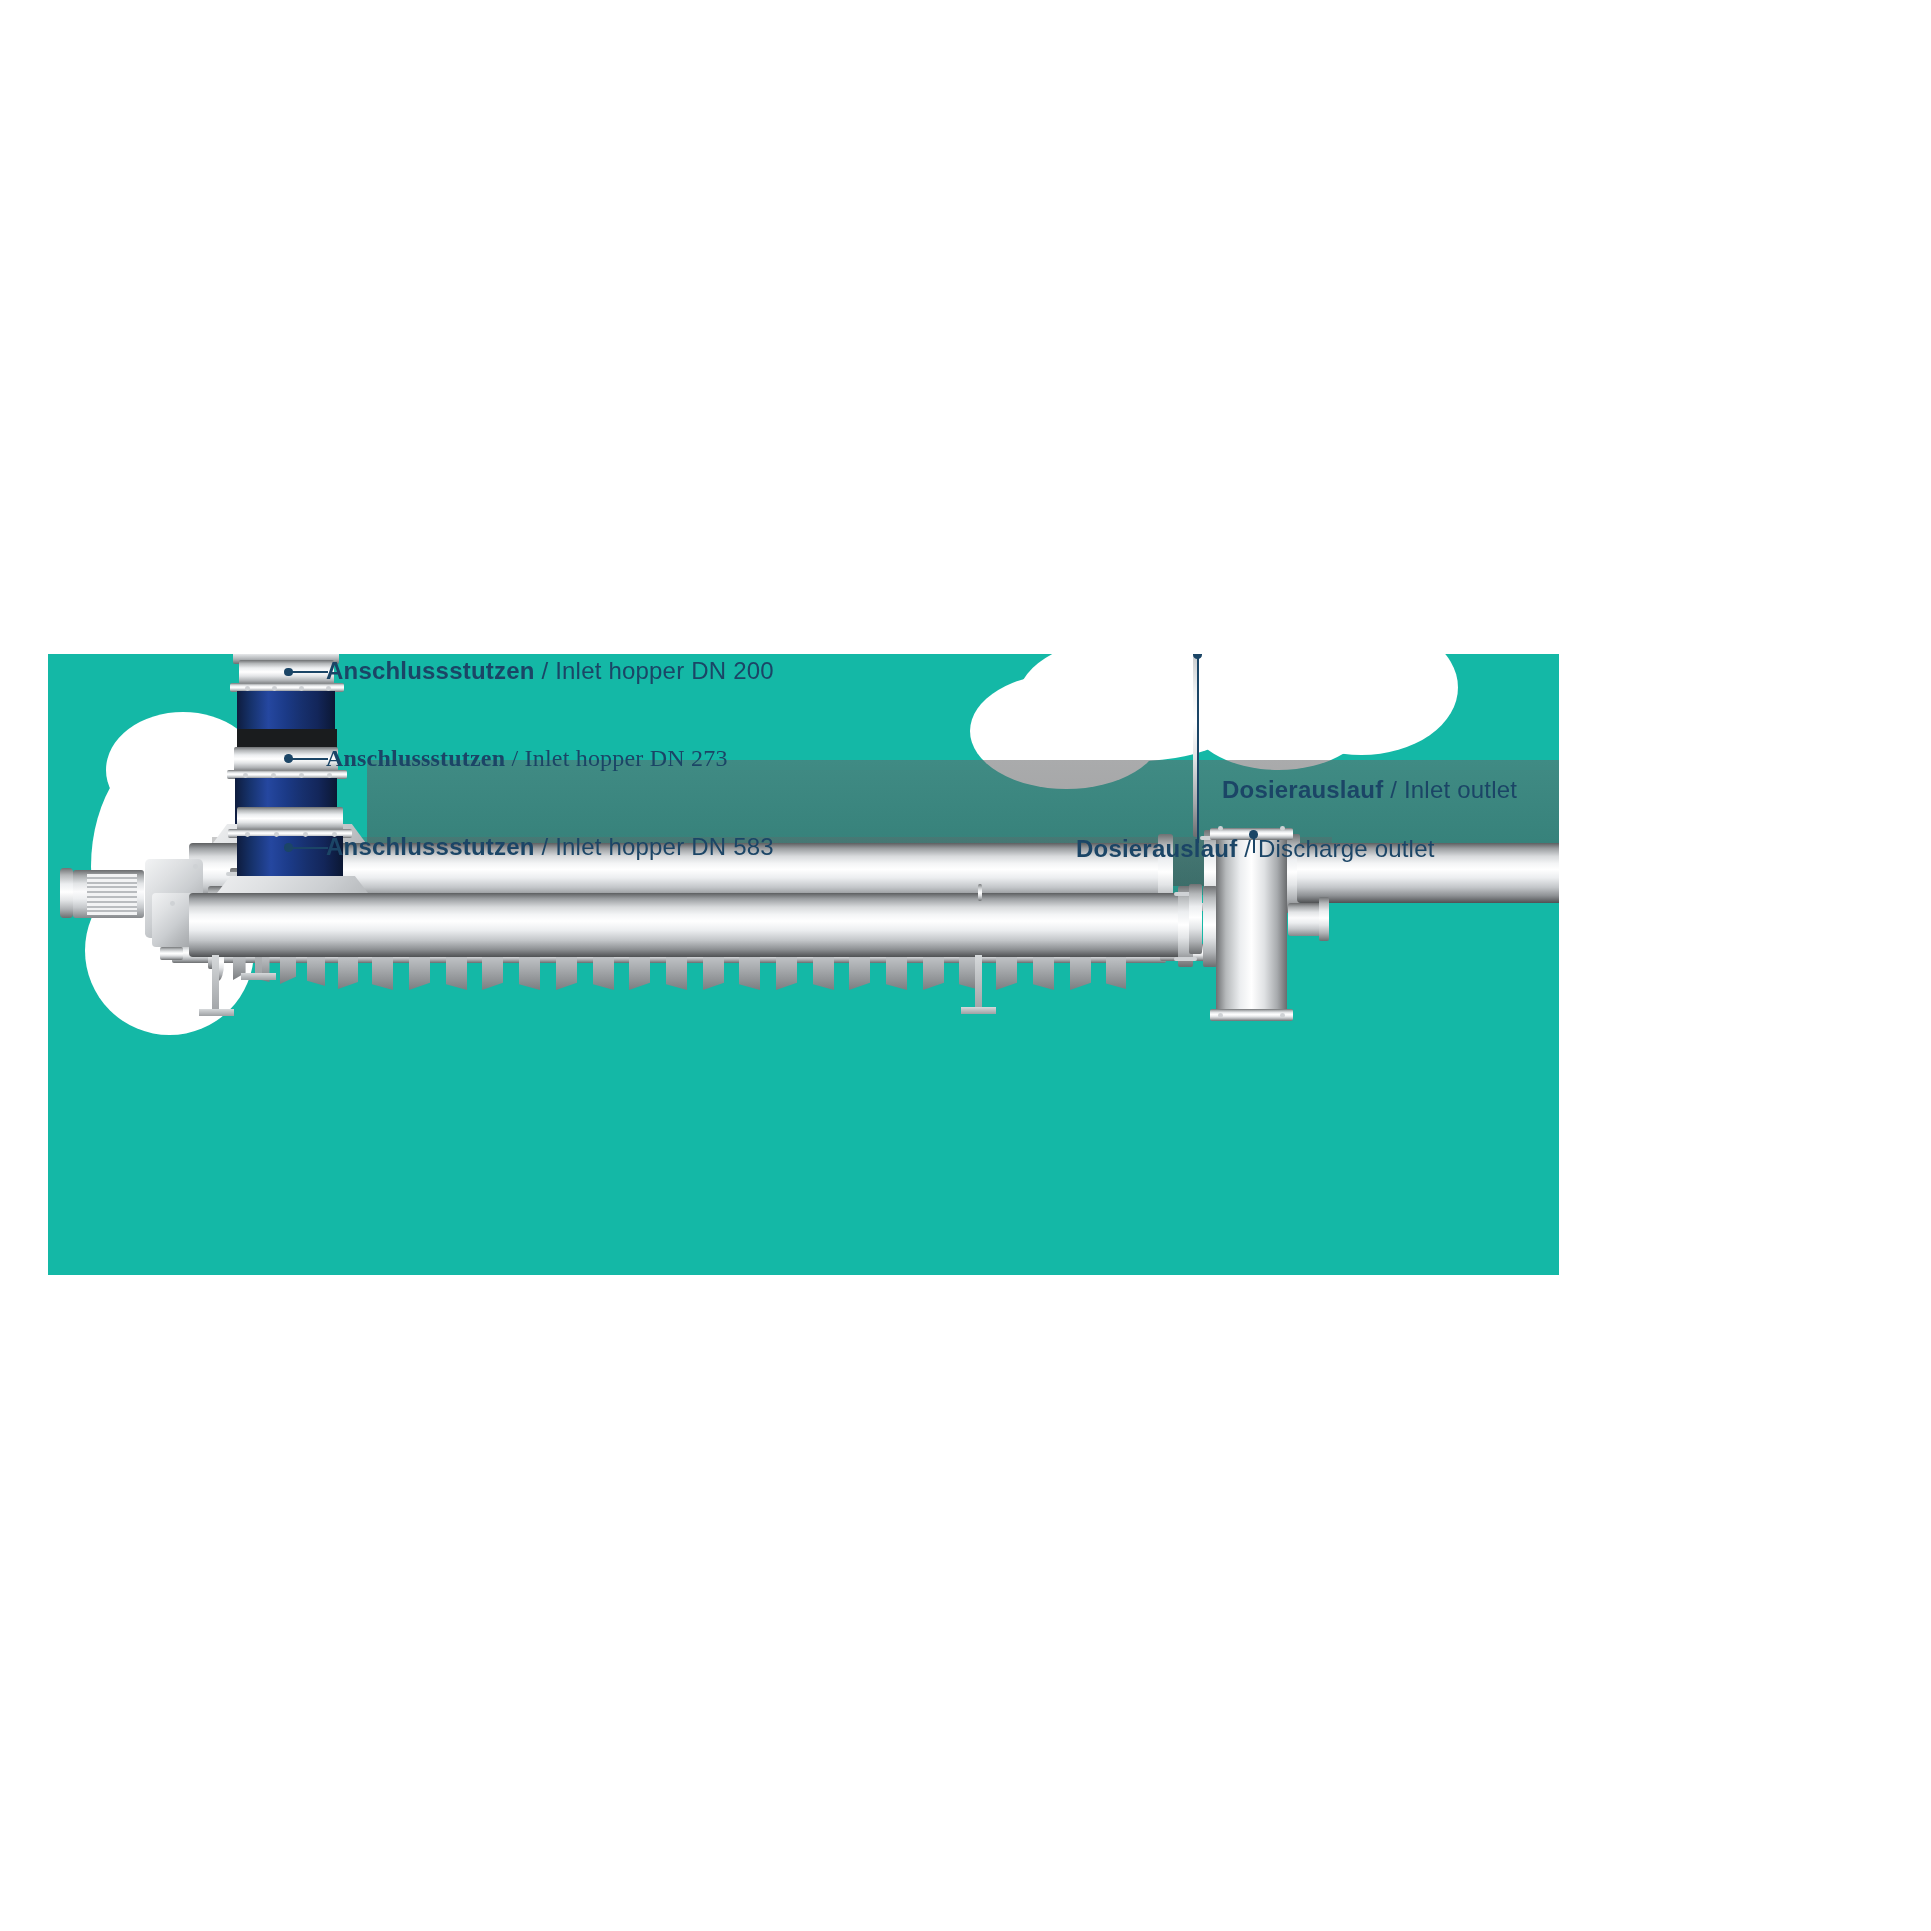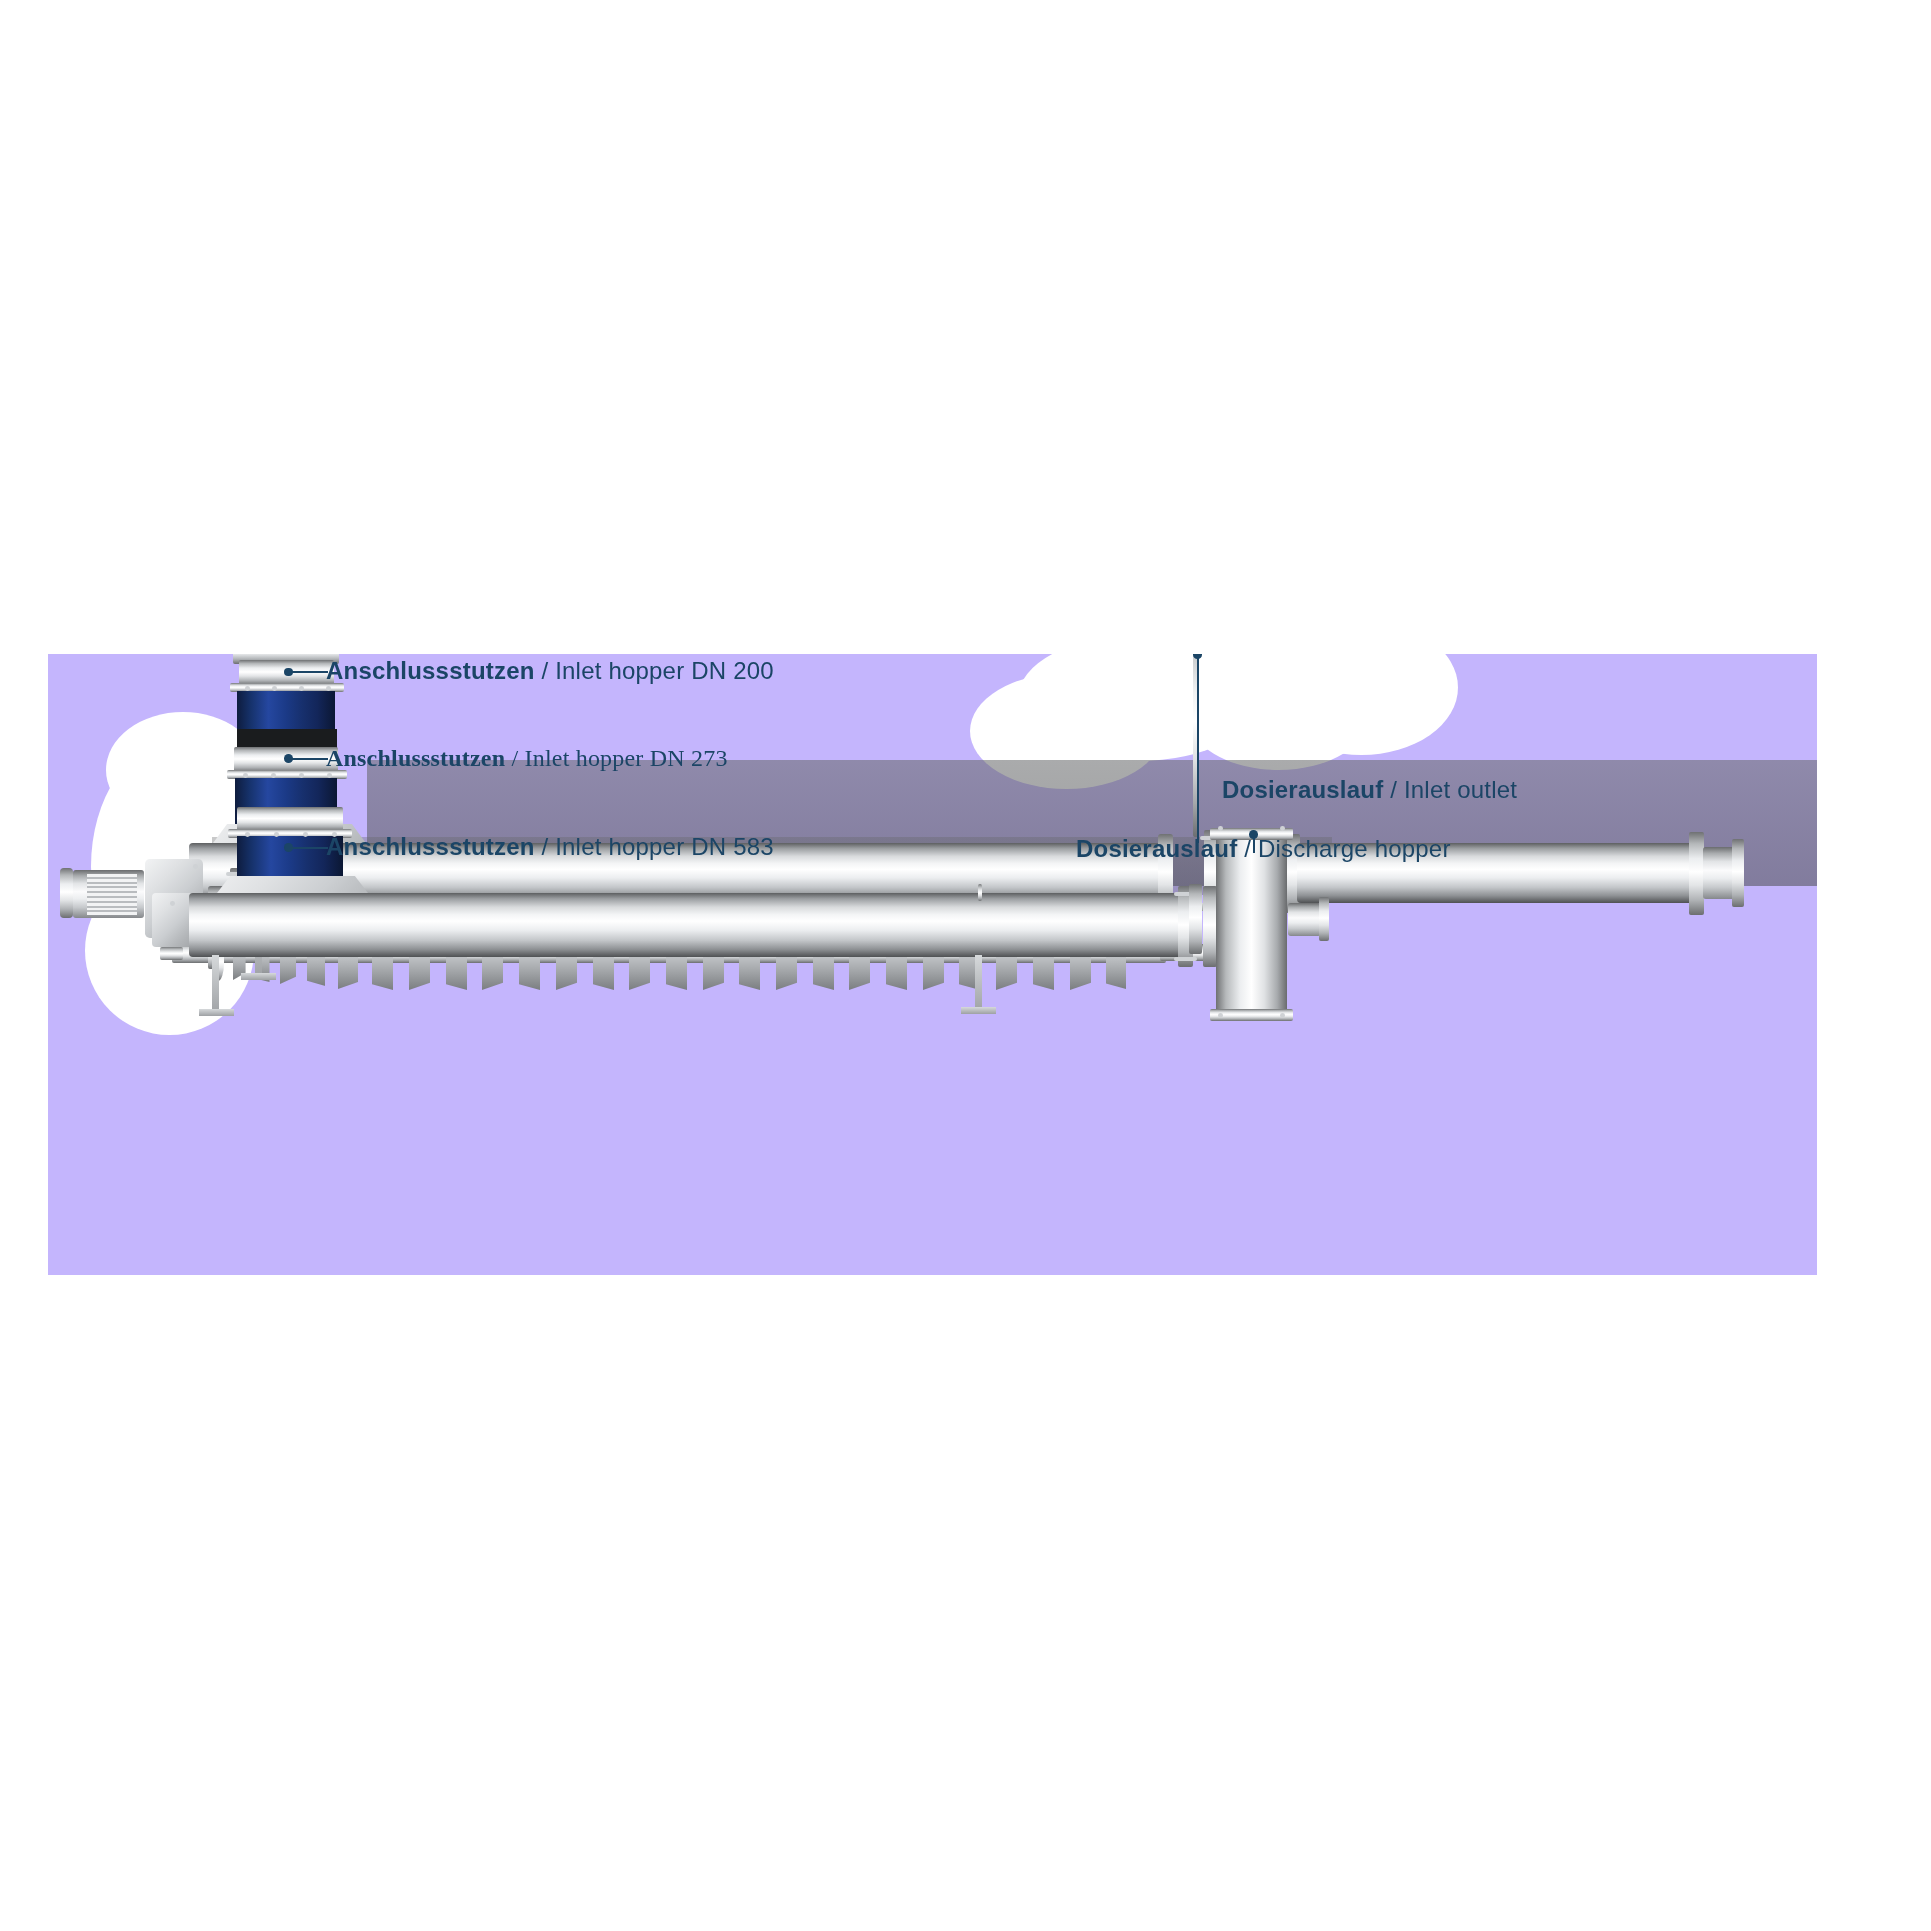--- a/index.html
+++ b/index.html
@@ -7,22 +7,22 @@
   body{
     width:1931px;height:1931px;position:relative;overflow:hidden;
     font-family:"Liberation Sans", sans-serif;
   }
   #stage{
     position:absolute;left:0;top:0;width:1931px;height:1931px;
     background:#ffffff;
   }
   
   .plate{
-    position:absolute;left:48px;top:654px;width:1769px;height:621px;
-    background:#c4b5fd;overflow:hidden;
+    position:absolute;left:48px;top:654px;width:1511px;height:621px;
+    background:#14b8a6;overflow:hidden;
   }
   
   .blob{position:absolute;background:#ffffff;}
   
   #blobL{left:43px;top:87px;width:179px;height:251px;border-radius:48% 52% 45% 55%/50% 48% 52% 50%;}
   #blobL2{left:37px;top:212px;width:169px;height:169px;border-radius:50%;}
   #blobL3{left:58px;top:58px;width:154px;height:116px;border-radius:50%;}
   
   #blobR1{left:970px;top:-19.3px;width:241px;height:126px;border-radius:50%;}
   #blobR2{left:1081px;top:-53px;width:222px;height:145px;border-radius:50%;}
@@ -308,19 +308,19 @@
       <div class="leader" style="left:239px;top:193px;width:41px;"></div>
       <div class="lbl" style="left:278px;top:181px;">
         <span>Anschlussstutzen</span><span class="light"> / </span><span class="light">Inlet hopper DN 583</span>
       </div>
     </div>
 
     <div>
       <div class="tick" style="left:1201px;top:176px;"></div>
       <div class="leadv" style="left:1205px;top:180px;height:19.3px;"></div>
       <div class="lbl" style="left:1028px;top:183px;">
-        <span>Dosierauslauf</span><span class="light"> / </span><span class="light">Discharge hopper</span>
+        <span>Dosierauslauf</span><span class="light"> / </span><span class="light">Discharge outlet</span>
       </div>
     </div>
 
   </div>
 </div>
 
 
 </body></html>

